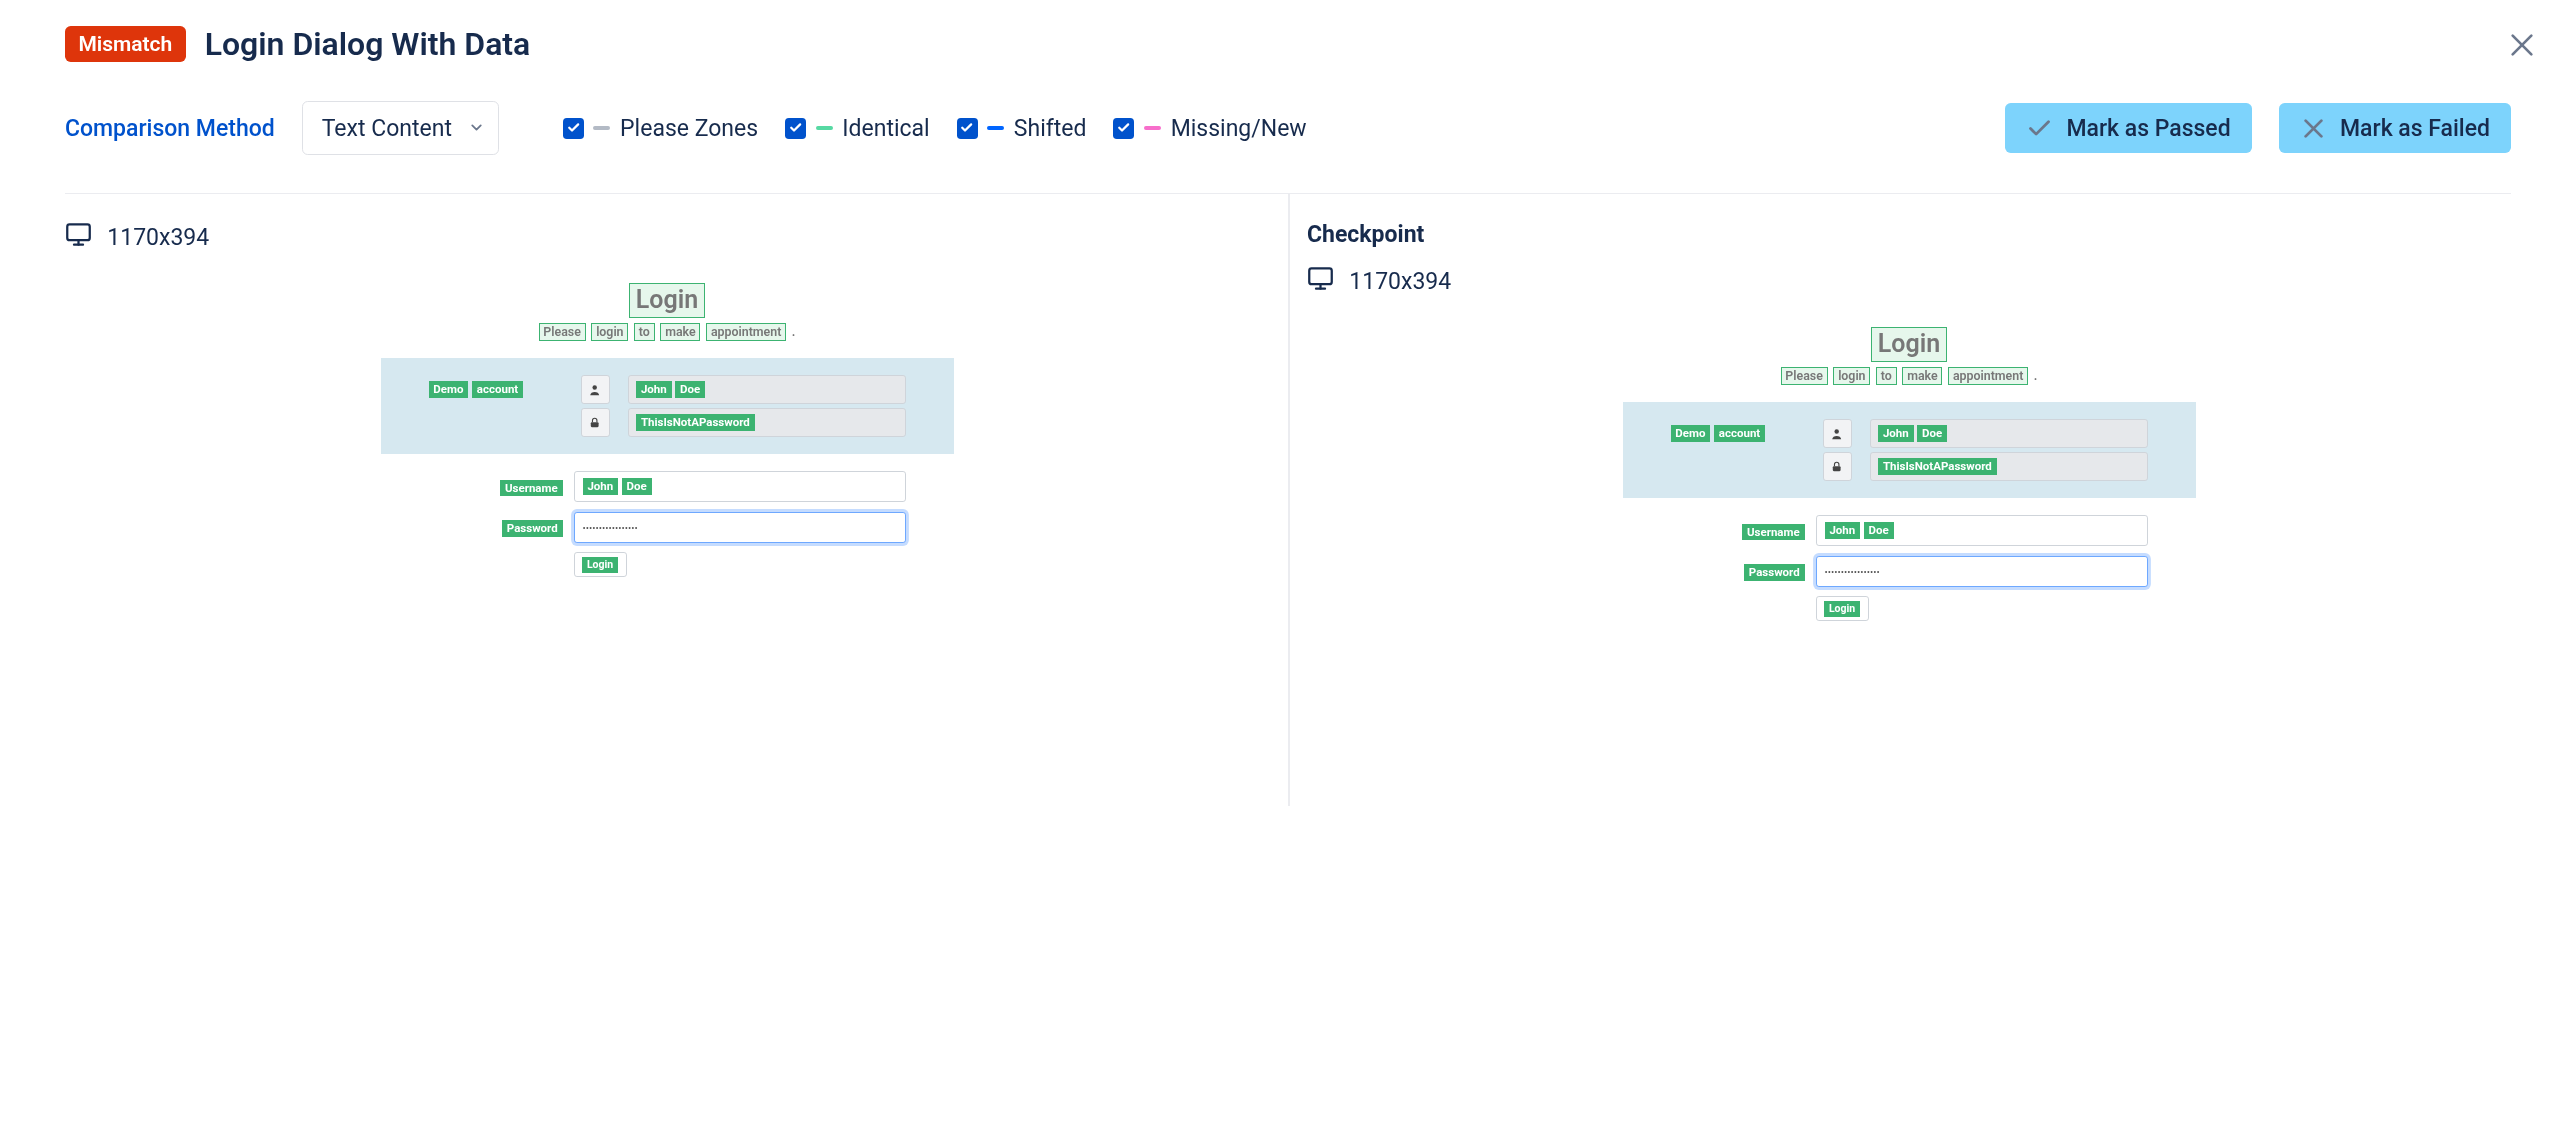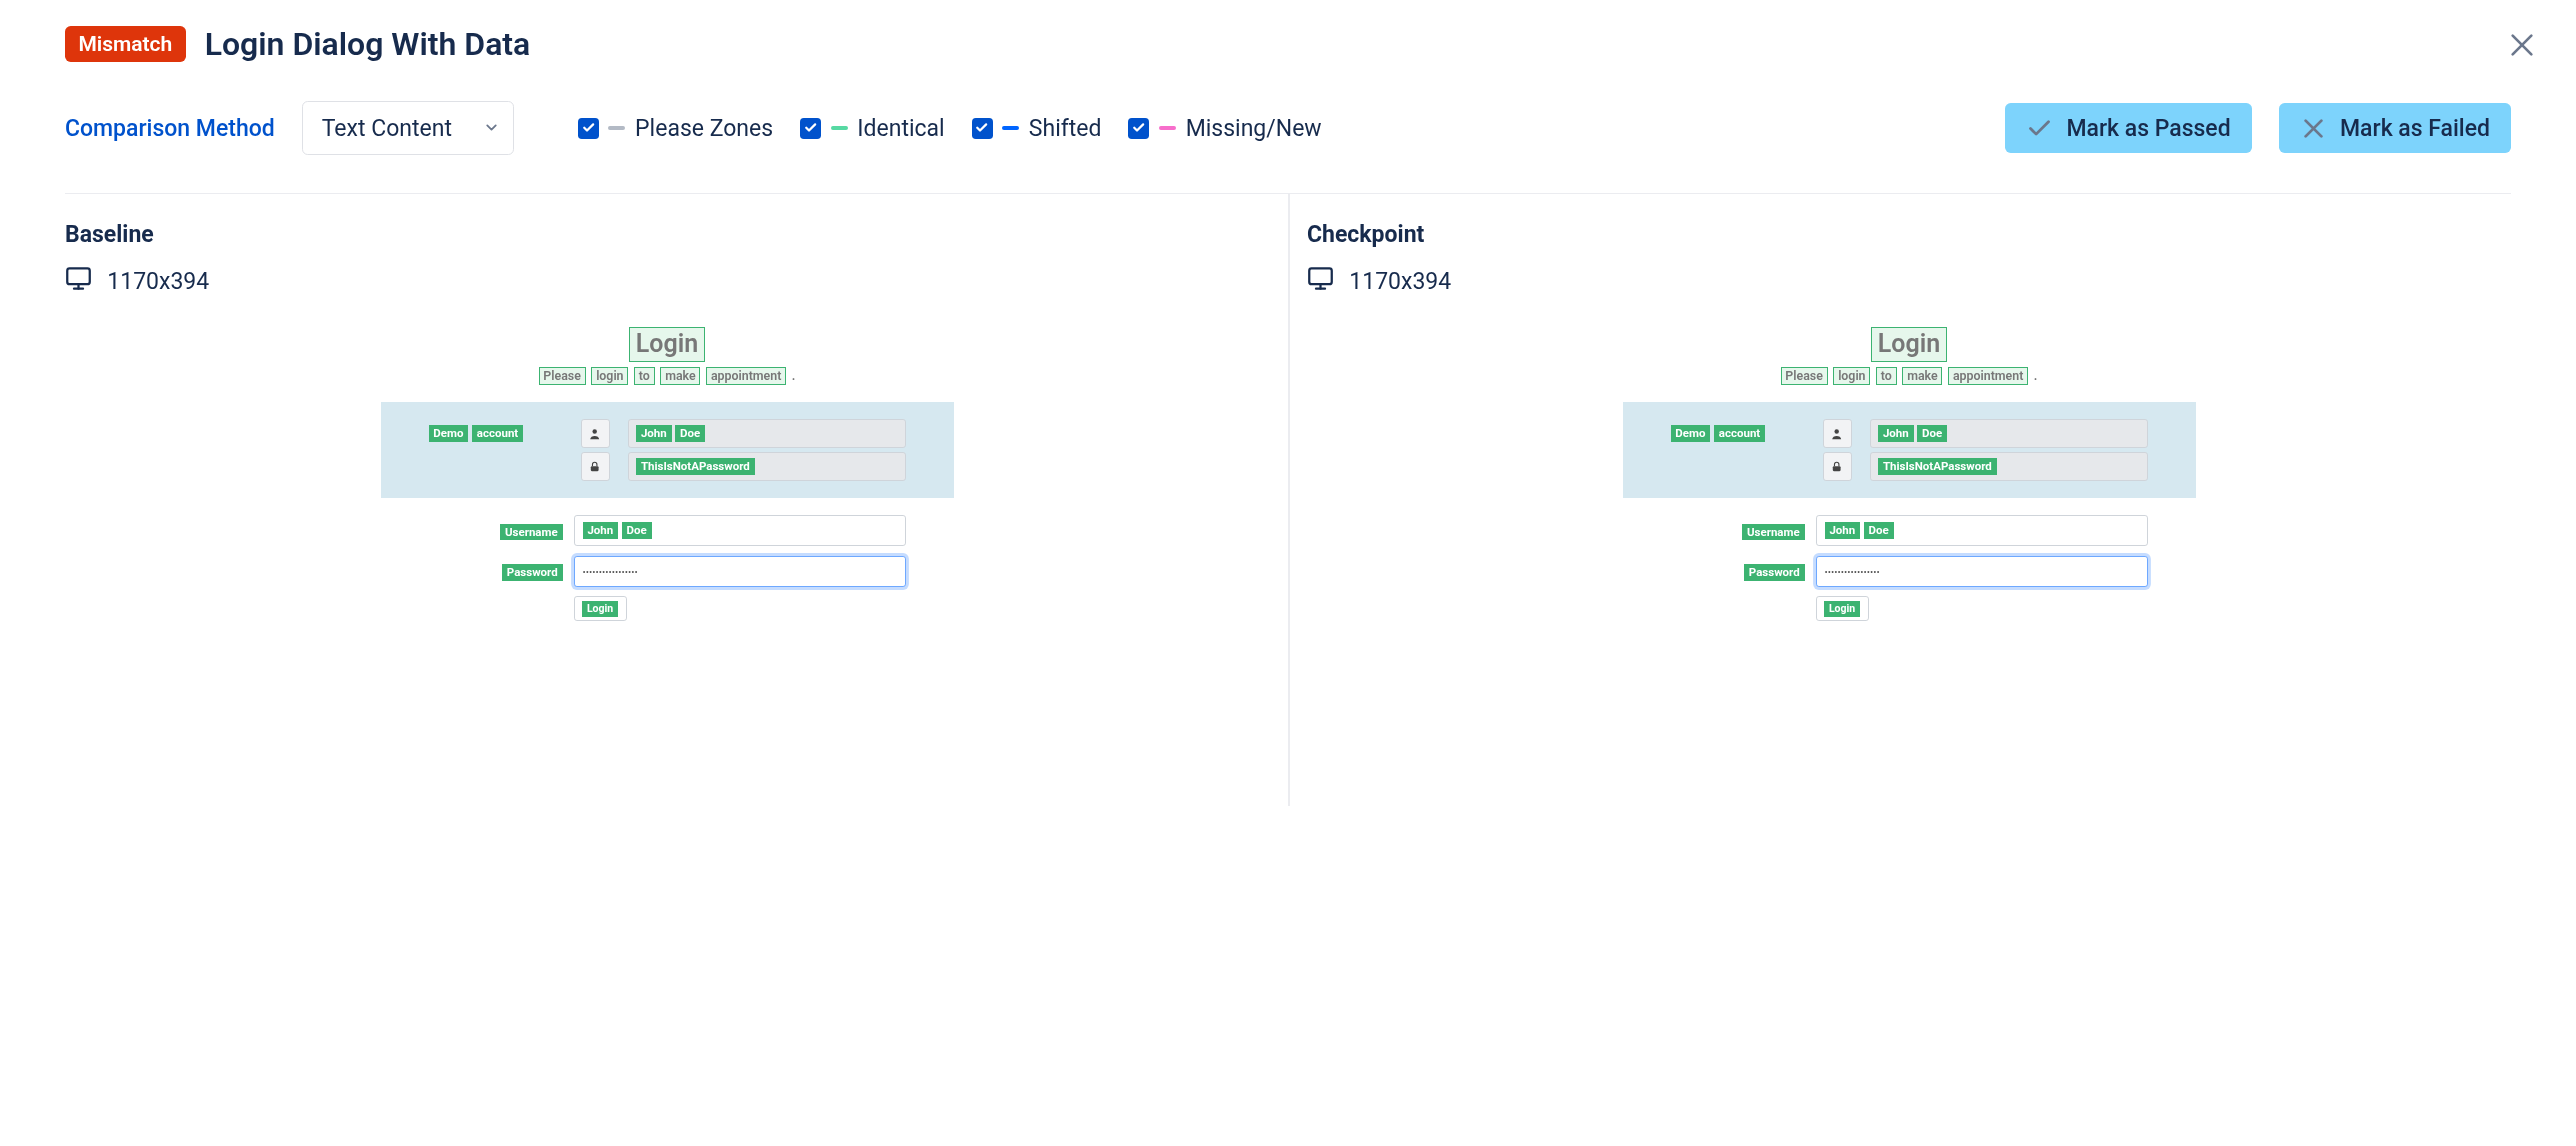--- a/index.html
+++ b/index.html
@@ -54,21 +54,21 @@
     font-weight: 500;
     color: #0052cc;
   }
   .cmp-select {
     display: inline-flex;
     align-items: center;
     border: 1.9px solid #dfe1e6;
     border-radius: 5.7px;
     height: 54px;
     padding: 0 13.4px 0 19px;
-    gap: 31px;
+    gap: 16px;
     color: #172b4d;
     font-size: 23px;
     cursor: pointer;
     background: #fff;
   }
   .cmp-select .chev {
     color: #6b778c;
   }
   .legend {
     display: inline-flex;
@@ -363,21 +363,20 @@
       <span>Mark as Failed</span>
     </div>
   </div>
 
   <div class="hr"></div>
 
   <div class="panes">
     <div class="divider-v"></div>
 
     <div class="pane pane-left">
-      <div class="pane-title">Baseline</div>
       <div class="res-row">
         <span class="monitor">
           <svg viewBox="0 0 24 24" fill="none" stroke="currentColor" stroke-width="2" stroke-linecap="round" stroke-linejoin="round">
               <rect x="2" y="3" width="20" height="14" rx="2"></rect>
               <line x1="8" y1="21" x2="16" y2="21"></line>
               <line x1="12" y1="17" x2="12" y2="21"></line>
             </svg>
         </span>
         <span>1170x394</span>
       </div>

